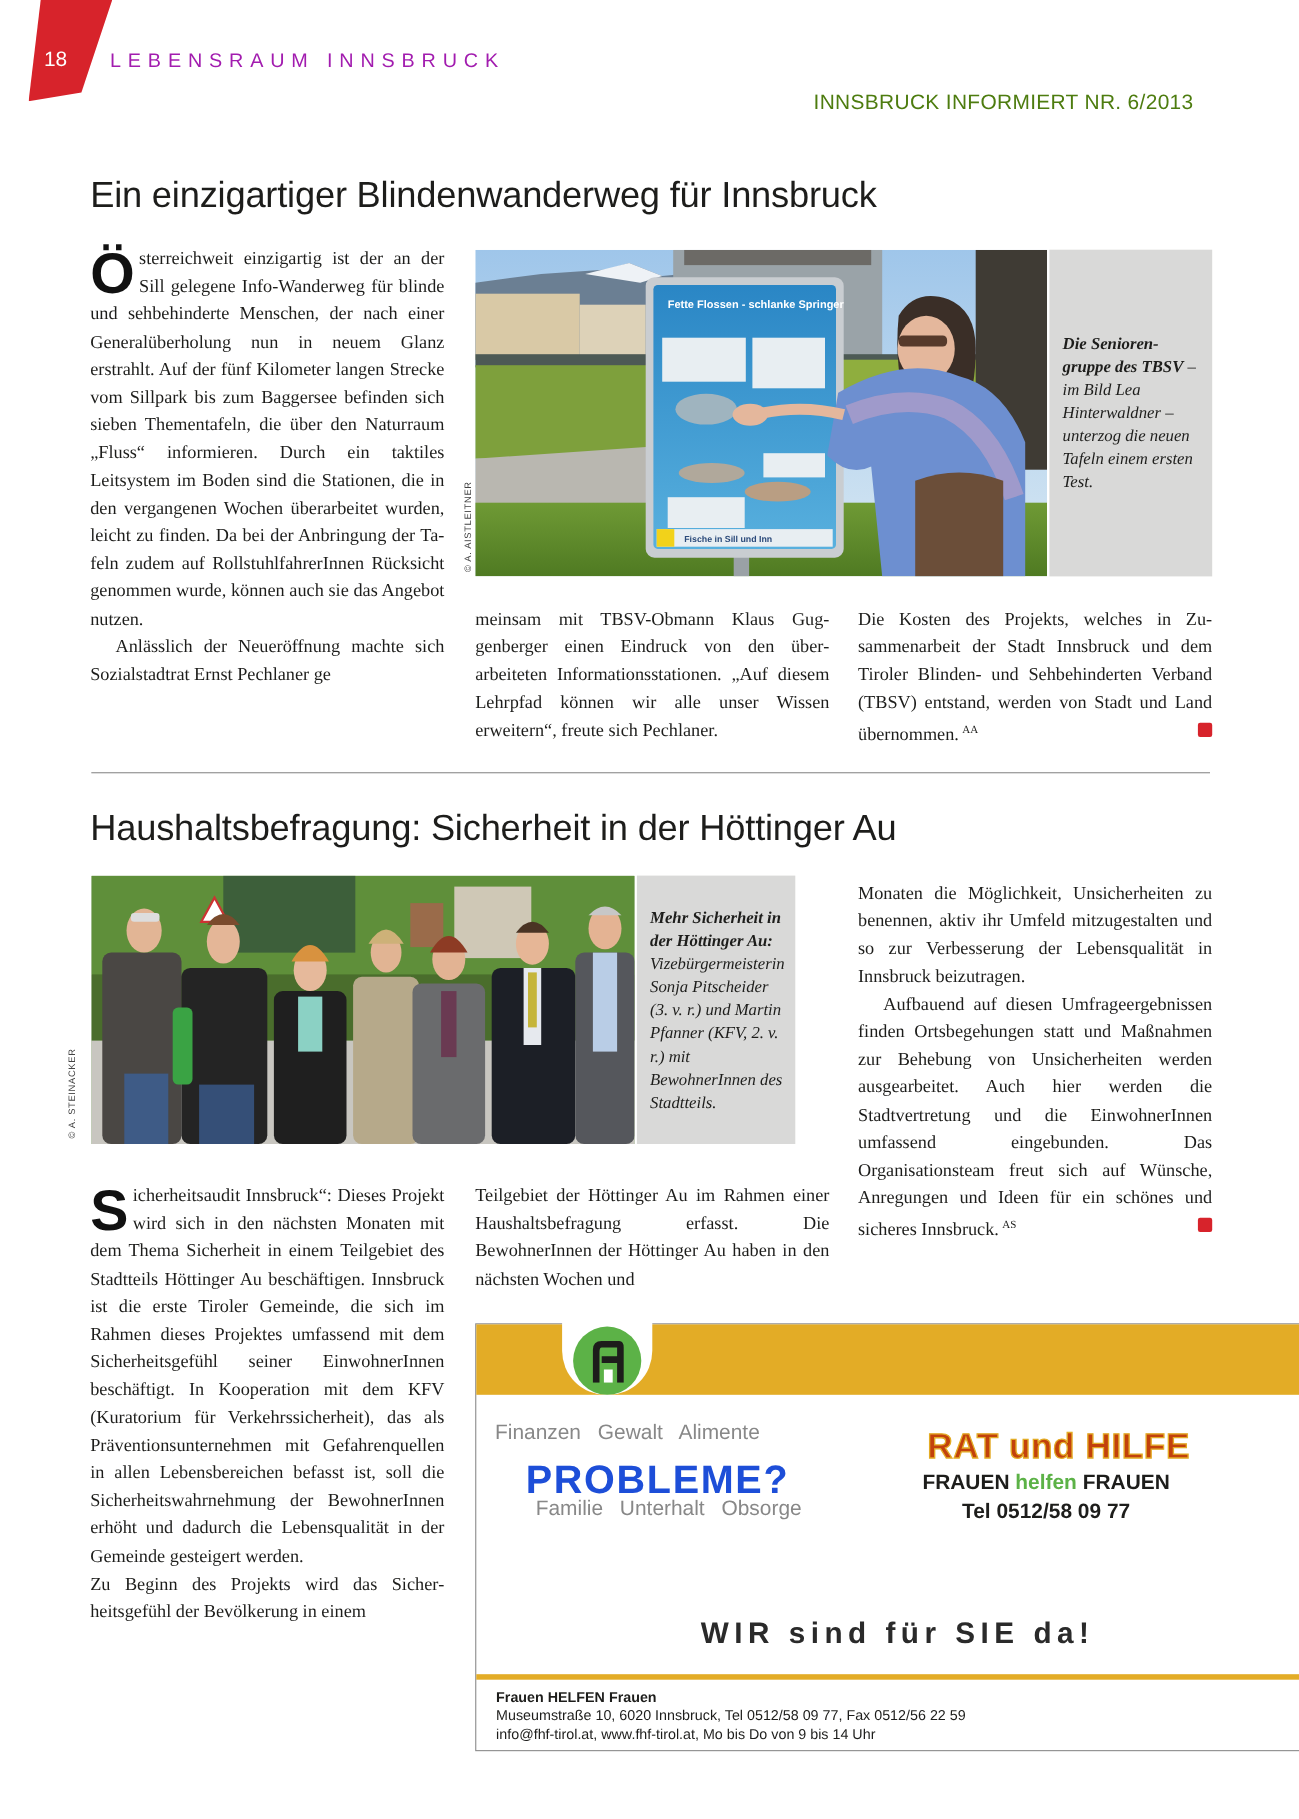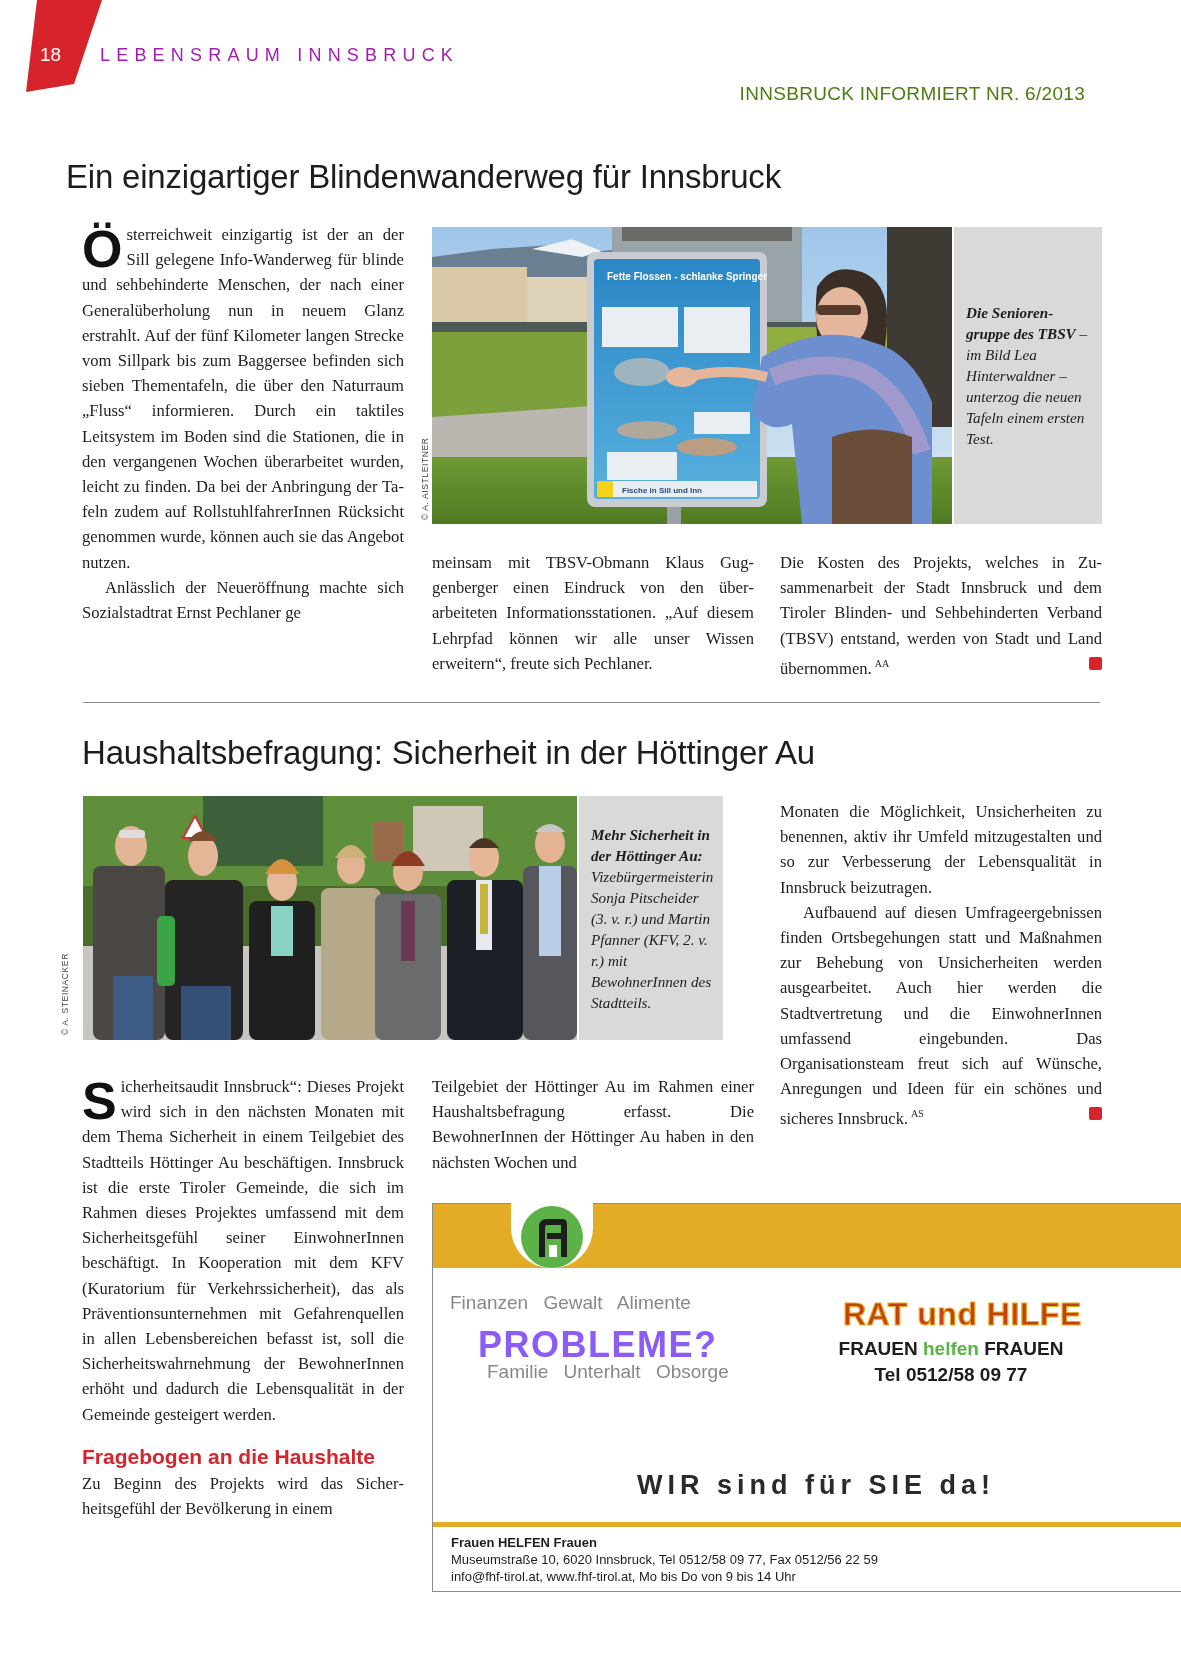--- a/index.html
+++ b/index.html
@@ -34,21 +34,21 @@
     .caption b { font-weight: bold; }
 
     .rule { position: absolute; left: 83px; width: 1017px; height: 1px; background: #8a8a8a; }
 
     
     .ad { position: absolute; left: 432px; top: 1203px; width: 768px; height: 389px; border: 1px solid #8a8a8a; background: #fff; font-family: "Liberation Sans", sans-serif; }
     .ad-top { position: absolute; left: 0; top: 0; width: 100%; height: 64px; background: #e3ac26; }
     .ad-logo-ring { position: absolute; left: 78px; top: -10px; width: 82px; height: 74px; background: #fff; border-radius: 0 0 40px 40px; }
     .ad-logo { position: absolute; left: 88px; top: 2px; width: 62px; height: 62px; border-radius: 50%; background: #5cb247; display: flex; align-items: center; justify-content: center; }
     .ad-topics { position: absolute; color: #888; font-size: 19px; word-spacing: 10px; }
-    .ad-problem { position: absolute; left: 45px; top: 120px; font-size: 36px; font-weight: bold; letter-spacing: 1.5px; color: #8b5cf6; }
+    .ad-problem { position: absolute; left: 45px; top: 120px; font-size: 36px; font-weight: bold; letter-spacing: 1.5px; color: #1d4ed8; }
     .ad-rat { position: absolute; left: 410px; top: 92px; font-size: 32px; font-weight: bold; color: #c2410c; -webkit-text-stroke: 1.2px #e3ac26; letter-spacing: 0.5px; }
     .ad-fhf { position: absolute; left: 398px; top: 134px; width: 240px; text-align: center; font-size: 19px; font-weight: bold; color: #1d1d1b; }
     .ad-fhf .green { color: #5cb247; }
     .ad-tel { position: absolute; left: 398px; top: 160px; width: 240px; text-align: center; font-size: 19px; font-weight: bold; color: #1d1d1b; }
     .ad-desc { position: absolute; left: 0; top: 202px; width: 100%; text-align: center; font-size: 19.5px; line-height: 25px; color: #1d1d1b; }
     .ad-desc b { font-weight: bold; }
     .ad-slogan { position: absolute; left: 0; top: 266px; width: 100%; text-align: center; font-size: 27px; font-weight: bold; letter-spacing: 5px; color: #2a2a2a; }
     .ad-line { position: absolute; left: 0; top: 318px; width: 100%; height: 5px; background: #e3ac26; }
     .ad-foot { position: absolute; left: 18px; top: 330px; font-size: 13px; line-height: 17px; color: #1d1d1b; }
     .ad-foot b { font-weight: bold; }
@@ -56,21 +56,21 @@
 </head>
 <body>
 
 <svg class="red-tab" viewBox="0 0 76 92">
   <polygon points="11,0 76,0 48,84 0,92" fill="#d7232b"></polygon>
 </svg>
 <div class="page-num">18</div>
 <div class="section-label">LEBENSRAUM INNSBRUCK</div>
 <div class="issue-label">INNSBRUCK INFORMIERT NR. 6/2013</div>
 
-<h1 class="headline" style="left:66px; top:158px;">Ein einzigartiger Blindenwanderweg für Innsbruck</h1>
+<h1 class="headline" style="left:82px; top:158px;">Ein einzigartiger Blindenwanderweg für Innsbruck</h1>
 
 <div class="col" style="left:82px; top:222px;">
   <p><span class="dropcap">Ö</span><span>sterreichweit einzigartig ist der an der Sill gelegene Info-Wanderweg für blinde und sehbehinderte Men­schen, der nach einer Generalüberho­lung nun in neuem Glanz erstrahlt. Auf der fünf Kilometer langen Strecke vom Sillpark bis zum Baggersee befinden sich sieben Thementafeln, die über den Naturraum „Fluss“ informieren. Durch ein taktiles Leitsystem im Boden sind die Stationen, die in den vergangenen Wochen überarbeitet wurden, leicht zu finden. Da bei der Anbringung der Ta­feln zudem auf RollstuhlfahrerInnen Rücksicht genommen wurde, können auch sie das Angebot nutzen.</span></p>
   <p class="indent">Anlässlich der Neueröffnung machte sich Sozialstadtrat Ernst Pechlaner ge­</p>
 </div>
 
 <div class="photo" style="left:432px; top:227px; width:520px; height:297px;">
   <svg width="520" height="297" viewBox="0 0 520 297">
     <defs>
       <linearGradient id="sky" x1="0" y1="0" x2="0" y2="1">
@@ -194,21 +194,20 @@
     </g>
   </svg>
 </div>
 <div class="credit" style="left:60px; top:1035px;">© A. STEINACKER</div>
 <div class="caption-box" style="left:579px; top:796px; width:144px; height:244px;">
   <p class="caption"><b>Mehr Sicherheit in der Höttinger Au:</b><span> Vizebürgermeisterin Sonja Pitscheider (3. v. r.) und Martin Pfanner (KFV, 2. v. r.) mit BewohnerInnen des Stadtteils.</span></p>
 </div>
 
 <div class="col" style="left:82px; top:1074px;">
   <p><span class="dropcap">S</span><span>icherheitsaudit Innsbruck“: Dieses Projekt wird sich in den nächsten Monaten mit dem Thema Sicherheit in einem Teilgebiet des Stadtteils Höt­tinger Au beschäftigen. Innsbruck ist die erste Tiroler Gemeinde, die sich im Rahmen dieses Projektes umfassend mit dem Sicherheitsgefühl seiner Ein­wohnerInnen beschäftigt. In Koope­ration mit dem KFV (Kuratorium für Verkehrssicherheit), das als Präventi­onsunternehmen mit Gefahrenquellen in allen Lebensbereichen befasst ist, soll die Sicherheitswahrnehmung der Be­wohnerInnen erhöht und dadurch die Lebensqualität in der Gemeinde gestei­gert werden.</span></p>
-  <h2 class="subhead">Fragebogen an die Haushalte</h2>
   <p>Zu Beginn des Projekts wird das Sicher­heitsgefühl der Bevölkerung in einem</p>
 </div>
 
 <div class="col" style="left:432px; top:1074px;">
   <p>Teilgebiet der Höttinger Au im Rah­men einer Haushaltsbefragung erfasst. Die BewohnerInnen der Höttinger Au haben in den nächsten Wochen und</p>
 </div>
 
 <div class="col" style="left:780px; top:799px;">
   <p>Monaten die Möglichkeit, Unsicher­heiten zu benennen, aktiv ihr Umfeld mitzugestalten und so zur Verbesse­rung der Lebensqualität in Innsbruck beizutragen.</p>
   <p class="indent"><span>Aufbauend auf diesen Umfrageer­gebnissen finden Ortsbegehungen statt und Maßnahmen zur Behebung von Unsicherheiten werden ausgearbeitet. Auch hier werden die Stadtvertretung und die EinwohnerInnen umfassend eingebunden. Das Organisationsteam freut sich auf Wünsche, Anregungen und Ideen für ein schönes und sicheres Innsbruck.</span><span class="author">AS</span><span class="end-mark"></span></p>

